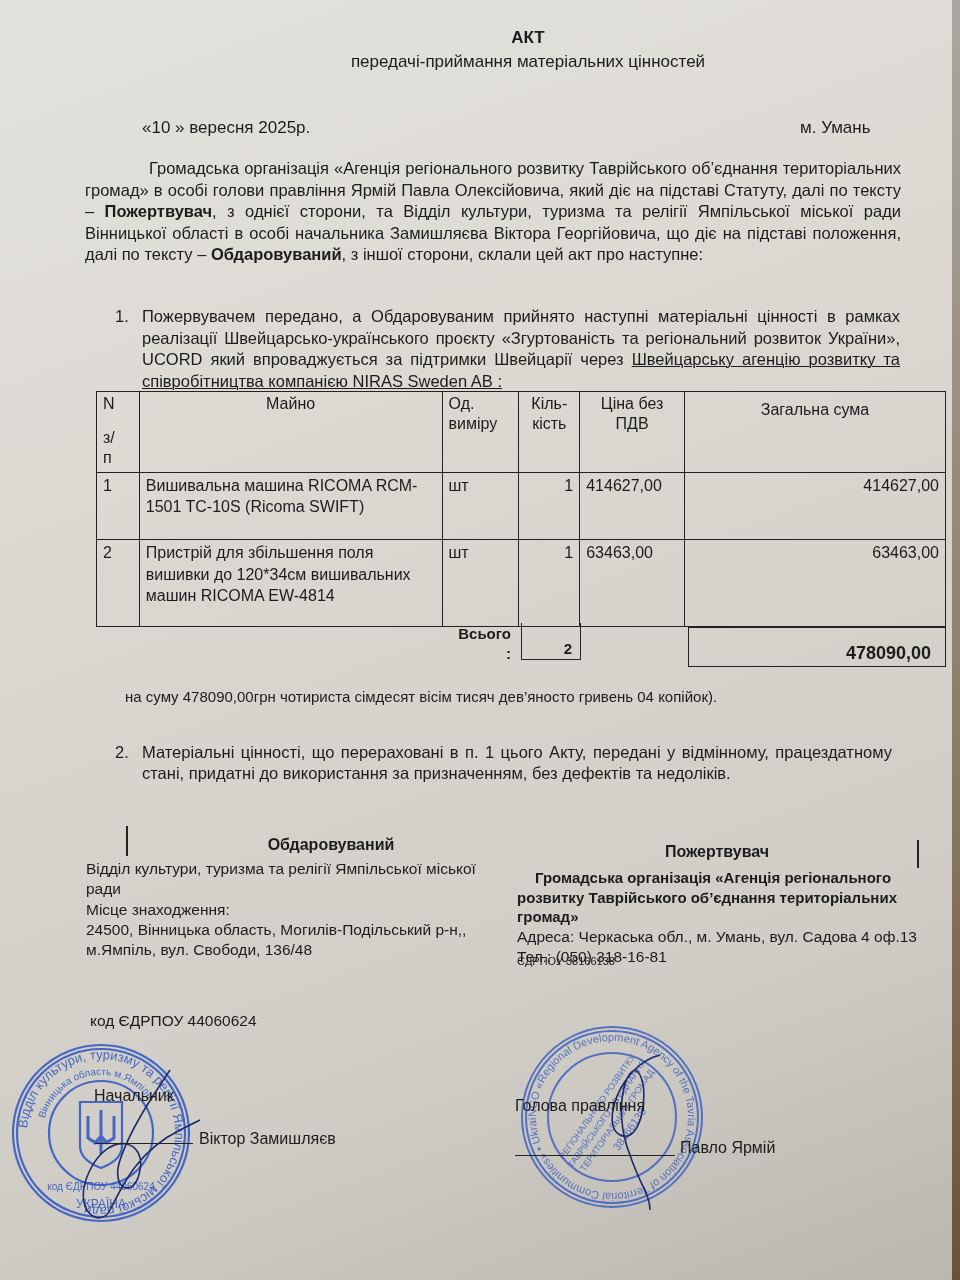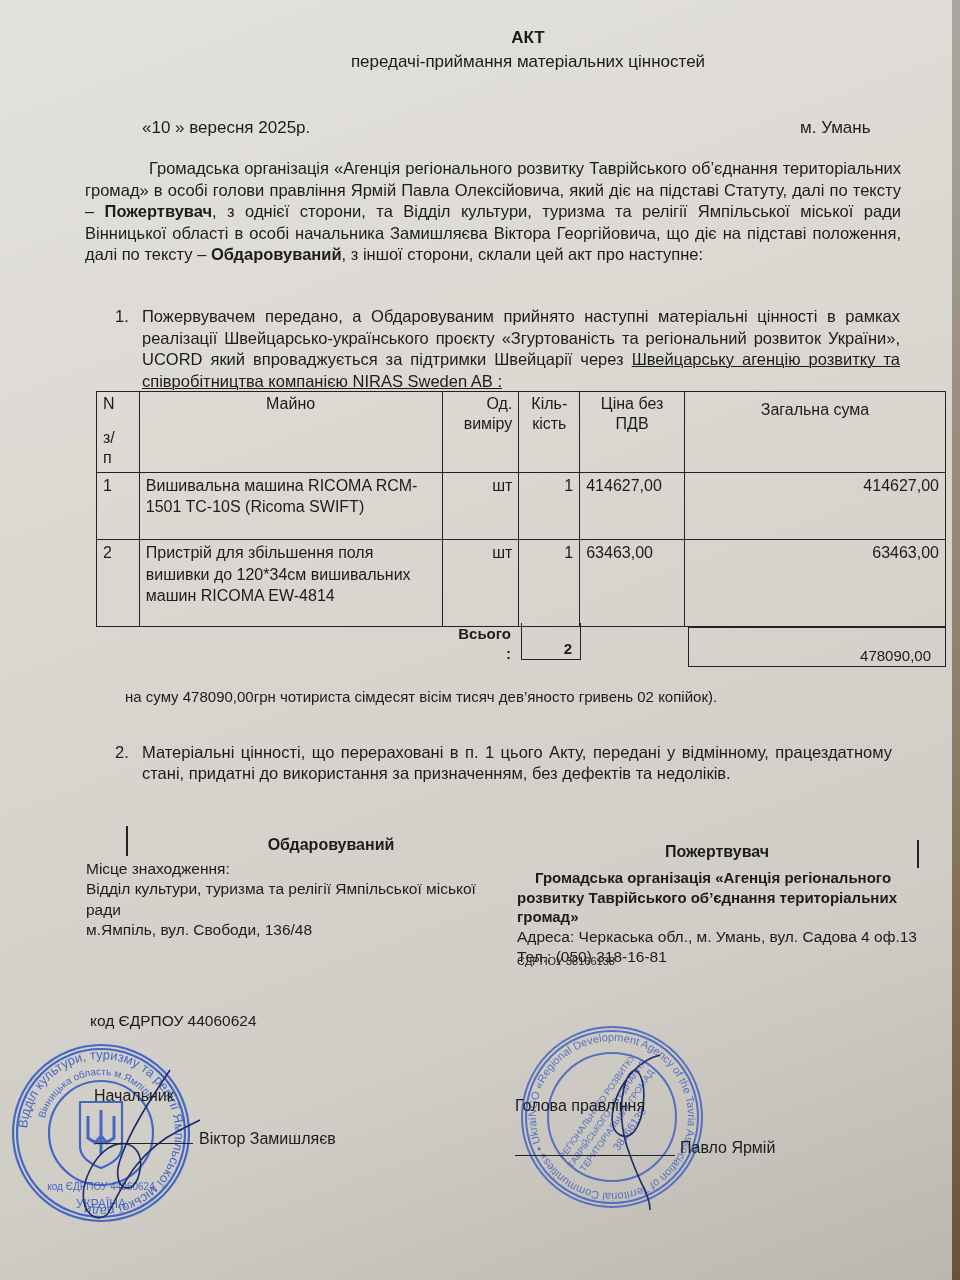--- a/index.html
+++ b/index.html
@@ -29,36 +29,36 @@
   .item1 .txt .last { text-decoration: underline; text-decoration-thickness: 1px; }
   table.goods {
     position: absolute; left: 96px; top: 391px; border-collapse: collapse;
     font-size: 16px; width: 850px;
   }
   table.goods td, table.goods th {
     border: 1.6px solid #222; vertical-align: top; padding: 2px 6px; font-weight: normal;
   }
   .c-n { width: 30px; }
   .c-name { width: 292px; }
-  .c-unit { width: 64px; text-align: right; }
+  .c-unit { width: 64px; text-align: left; }
   .c-qty { width: 48px; margin-top: 31px; }
   .c-price { width: 92px; }
   .c-sum { width: 250px; }
   th { line-height: 20px; }
   th.c-n { text-align: left; }
   th .nn { display: block; }
   td.c-qty, td.c-sum { text-align: right; }
   .hdr-row th { height: 70px; }
   .row1 td { height: 62px; line-height: 21px; }
   .row2 td { height: 82px; line-height: 21.5px; }
   .total-label { left: 455px; top: 624px; font-weight: bold; font-size: 15px; text-align: right; width: 56px; line-height: 20px; }
   .total-qty { left: 521px; top: 623px; width: 58px; height: 36px; border: 1.6px solid #222; border-top: none; }
   .total-qty span { position: absolute; right: 8px; bottom: 2px; font-weight: bold; font-size: 15px; }
   .total-sum { left: 688px; top: 627px; width: 256px; height: 38px; border: 1.6px solid #222; }
-  .total-sum span { position: absolute; right: 14px; bottom: 2px; font-weight: normal; font-size: 15px; }
+  .total-sum span { position: absolute; right: 14px; bottom: 2px; font-weight: bold; font-size: 18px; }
   .sum-words { left: 125px; top: 688px; font-size: 15px; }
   .item2 { left: 115px; top: 742px; width: 777px; font-size: 16.5px; line-height: 21.2px; text-align: justify; }
   .sig-left { left: 86px; top: 835px; width: 390px; font-size: 15.5px; line-height: 20.2px; }
   .sig-left .head { font-weight: bold; text-align: center; font-size: 16px; margin-bottom: 4px; padding-left: 100px; }
   .sig-right { left: 517px; top: 842px; width: 400px; font-size: 15.5px; line-height: 20.2px; }
   .sig-right .head { font-weight: bold; font-size: 16px; text-align: center; margin-bottom: 6px; }
   .sig-right .org { font-weight: bold; font-size: 15px; line-height: 19.5px; }
   .bar { width: 2px; background: #222; }
   .edrpou-left { left: 90px; top: 1012px; font-size: 15.5px; }
   .edrpou-right { left: 517px; top: 955px; font-size: 11px; }
@@ -124,32 +124,33 @@
   <div>Всього</div>
   <div>:</div>
 </div>
 <div class="abs total-qty">
     <span>2</span>
   </div>
 <div class="abs total-sum">
     <span>478090,00</span>
   </div>
 
-<div class="abs sum-words">на суму 478090,00грн чотириста сімдесят вісім тисяч  дев’яносто  гривень 02 копійок).</div>
+<div class="abs sum-words">на суму 478090,00грн чотириста сімдесят вісім тисяч  дев’яносто  гривень 04 копійок).</div>
 
 <div class="abs item2">
   <span class="num">2.</span>
   <span class="txt">Матеріальні цінності, що перераховані в п. 1 цього Акту, передані у відмінному, працездатному стані, придатні до використання за призначенням, без дефектів та недоліків.</span>
 </div>
 
 <div class="abs bar" style="left:126px; top:826px; height:30px;"></div>
 <div class="abs sig-left">
   <div class="head">Обдаровуваний</div>
+  <div>Відділ культури, туризма та релігії Ямпільської міської ради</div>
   <div>Місце знаходження:</div>
-  <div>Відділ культури, туризма та релігії Ямпільської міської ради</div>
+  <div>24500, Вінницька область, Могилів-Подільський р-н,,</div>
   <div>м.Ямпіль, вул. Свободи, 136/48</div>
 </div>
 <div class="abs edrpou-left">код ЄДРПОУ 44060624</div>
 
 <div class="abs bar" style="left:917px; top:840px; height:28px;"></div>
 <div class="abs sig-right">
   <div class="head">Пожертвувач</div>
   <div class="org" style="text-indent:18px">Громадська організація «Агенція регіонального розвитку Таврійського об’єднання територіальних громад»</div>
   <div>Адреса: Черкаська обл., м. Умань, вул. Садова 4 оф.13</div>
   <div>Тел.: (050) 318-16-81</div>

